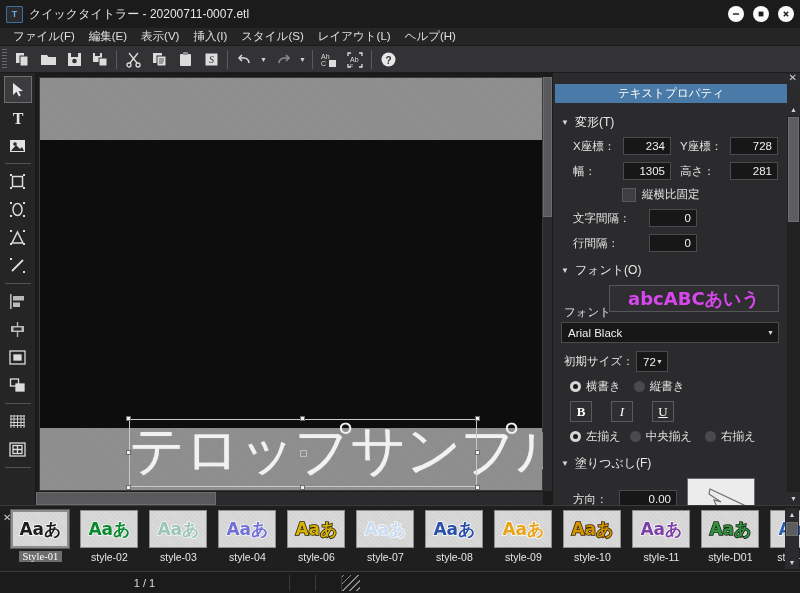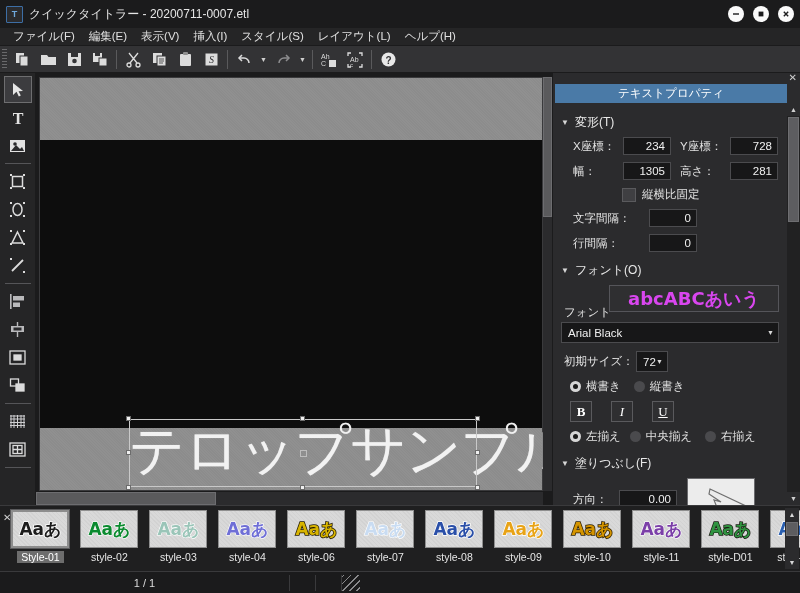--- a/index.html
+++ b/index.html
@@ -168,21 +168,21 @@
   .gal-item { width:58px; display:flex; flex-direction:column; align-items:center; }
   .thumb {
     width:58px; height:38px; background:#d9d9d9; border:1px solid #8f8f8f;
     display:flex; align-items:center; justify-content:center;
     font-size:17px; font-weight:bold; line-height:1;
     font-family:"DejaVu Sans","Liberation Sans",sans-serif;
     background-image:repeating-linear-gradient(45deg,rgba(0,0,0,.03) 0 1px,transparent 1px 3px);
   }
   .thumb.sel { border:2px solid #8d8d8d; box-shadow:0 0 0 1px #5a5a5c; }
   .gal-label { color:#e6e6e6; font-size:10.5px; margin-top:3px; white-space:nowrap; }
-  .gal-label.sel { background:#6d6d6d; color:#fff; padding:0 4px; }
+  .gal-label.sel { background:#6d6d6d; color:#fff; padding:0 4px;font-family:Liberation Serif, serif; }
   .gal-scroll { position:absolute; right:1px; top:2px; bottom:2px; width:14px; background:#2b2b2d;
                 display:flex; flex-direction:column; align-items:center; }
   .gs-btn { width:14px; height:13px; color:#d8d8d8; font-size:7px; display:flex; align-items:center; justify-content:center; }
   .gs-thumb { width:12px; height:14px; background:#5d5d60; border:1px solid #6e6e71; margin:1px 0; }
 
   
   .statusbar {
     height:22px; flex:0 0 22px; background:#1b1b1c; display:flex; align-items:center;
     border-top:1px solid #3a3a3c; position:relative;
   }

